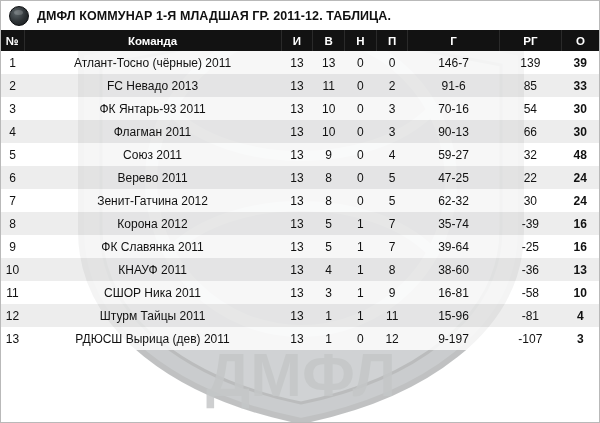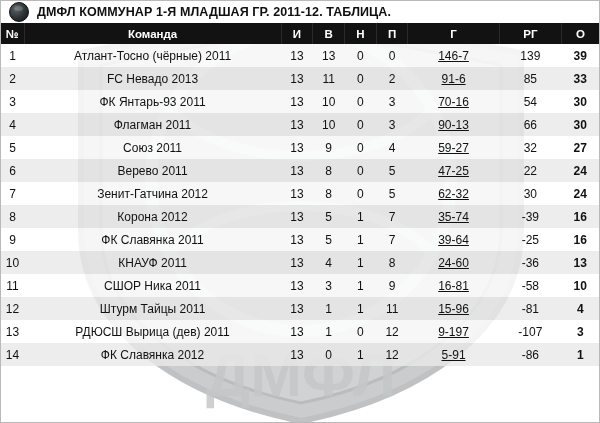--- a/index.html
+++ b/index.html
@@ -31,21 +31,21 @@
     width: 600px;
     height: 423px;
     pointer-events: none;
     z-index: 0;
   }
 
   
   .title-bar {
     position: relative;
     z-index: 2;
-    height: 22px;
+    height: 29px;
     background: #ffffff;
     display: flex;
     align-items: center;
     padding-left: 8px;
     box-sizing: border-box;
   }
   .logo-badge {
     width: 18px;
     height: 18px;
     border-radius: 50%;
@@ -109,21 +109,21 @@
     color: #111111;
     text-align: center;
     white-space: nowrap;
     overflow: hidden;
   }
   tbody tr.row-odd  td { background: rgba(255,255,255,0.82); }
   tbody tr.row-even td { background: rgba(232,232,232,0.80); }
 
   td.rank  { text-align: center; color: #222; }
   td.team  { text-align: left; padding-left: 8px; font-weight: normal; color: #0d0d0d; }
-  td.goals { text-align: center; text-decoration: underline; }
+  td.goals { text-align: center; }
   td.diff  { text-align: right; padding-right: 20px; }
   td.pts   { text-align: right; padding-right: 11px; font-weight: bold; font-size: 12.5px; }
 
   
   .legend {
     position: relative;
     z-index: 2;
     margin: 12px 10px 0 9px;
     font-size: 11.5px;
     line-height: 1.45;
@@ -225,21 +225,21 @@
 
         <tr class="row-odd">
           <td class="rank">5</td>
           <td class="team">Союз 2011</td>
           <td>13</td>
           <td>9</td>
           <td>0</td>
           <td>4</td>
           <td class="goals">59-27</td>
           <td class="diff">32</td>
-          <td class="pts">27</td>
+          <td class="pts">48</td>
         </tr>
 
         <tr class="row-even">
           <td class="rank">6</td>
           <td class="team">Верево 2011</td>
           <td>13</td>
           <td>8</td>
           <td>0</td>
           <td>5</td>
           <td class="goals">47-25</td>
@@ -283,21 +283,21 @@
           <td class="pts">16</td>
         </tr>
 
         <tr class="row-even">
           <td class="rank">10</td>
           <td class="team">КНАУФ 2011</td>
           <td>13</td>
           <td>4</td>
           <td>1</td>
           <td>8</td>
-          <td class="goals">24-60</td>
+          <td class="goals">38-60</td>
           <td class="diff">-36</td>
           <td class="pts">13</td>
         </tr>
 
         <tr class="row-odd">
           <td class="rank">11</td>
           <td class="team">СШОР Ника 2011</td>
           <td>13</td>
           <td>3</td>
           <td>1</td>
@@ -324,31 +324,20 @@
           <td class="team">РДЮСШ Вырица (дев) 2011</td>
           <td>13</td>
           <td>1</td>
           <td>0</td>
           <td>12</td>
           <td class="goals">9-197</td>
           <td class="diff">-107</td>
           <td class="pts">3</td>
         </tr>
 
-        <tr class="row-even">
-          <td class="rank">14</td>
-          <td class="team">ФК Славянка 2012</td>
-          <td>13</td>
-          <td>0</td>
-          <td>1</td>
-          <td>12</td>
-          <td class="goals">5-91</td>
-          <td class="diff">-86</td>
-          <td class="pts">1</td>
-        </tr>
 
       </tbody>
     </table>
   </div>
 
   <div class="legend">
   </div>
 
 </div>
 

